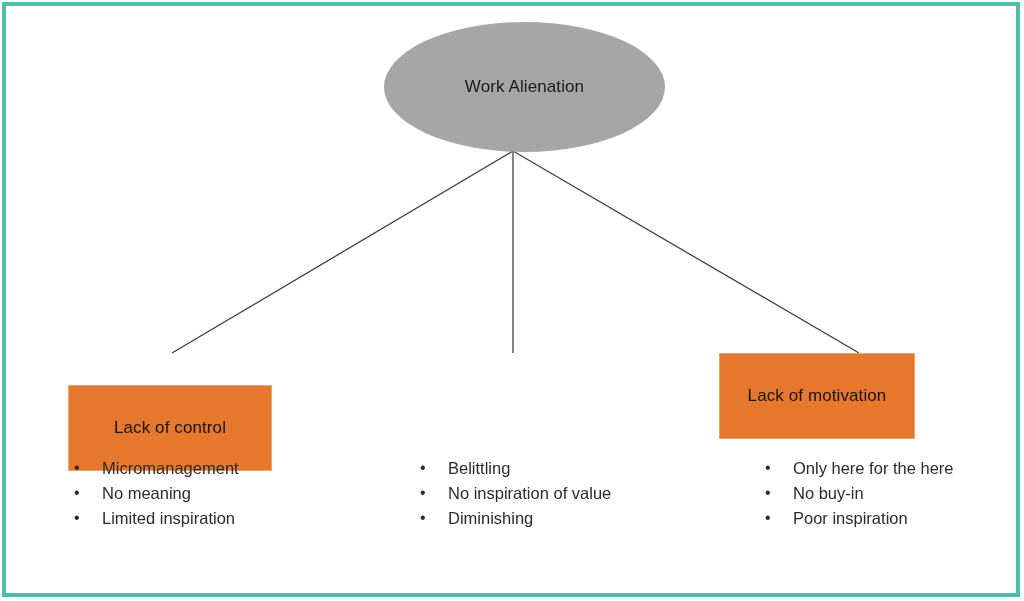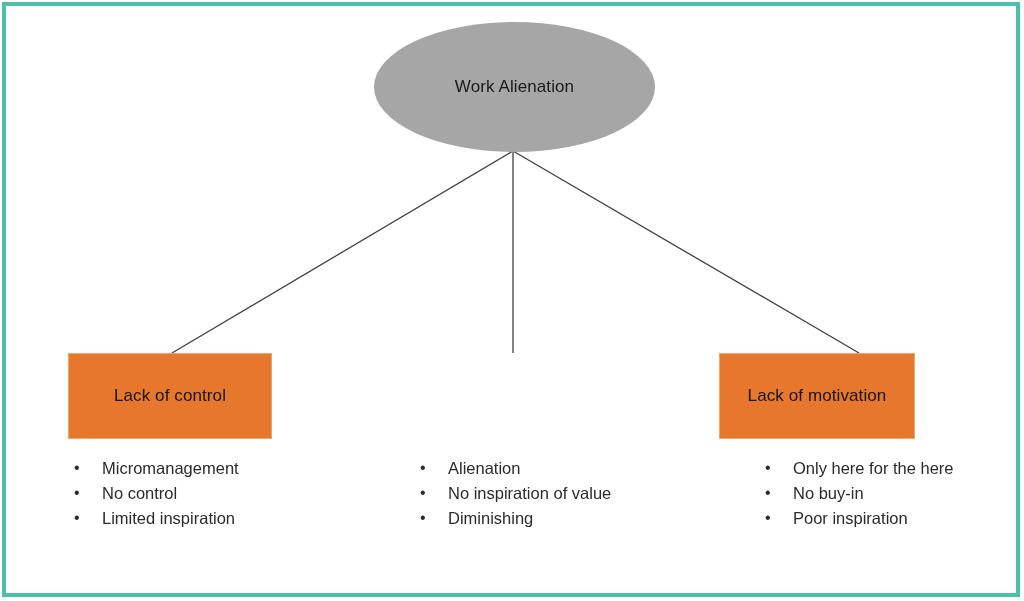--- a/index.html
+++ b/index.html
@@ -34,21 +34,21 @@
   #connectors {
     position: absolute;
     left: 0;
     top: 0;
     width: 1024px;
     height: 601px;
   }
   
   #root-node {
     position: absolute;
-    left: 374px;
+    left: 384px;
     top: 22px;
     width: 281px;
     height: 130px;
     border-radius: 50%;
     background: #a6a6a6;
     display: flex;
     align-items: center;
     justify-content: center;
   }
   #root-node .node-label {
@@ -68,21 +68,21 @@
     display: flex;
     align-items: center;
     justify-content: center;
   }
   .cat-box .box-label {
     font-size: 17px;
     color: #161616;
     text-align: center;
     letter-spacing: 0.1px;
   }
-  #cat-box-0 { left: 68px;  width: 204px; }
+  #cat-box-0 { left: 68px;  width: 204px; margin-top: 32px; }
   #cat-box-1 { left: 412px; width: 204px; }
   #cat-box-2 { left: 719px; width: 196px; }
 
   
   .bullet-list {
     position: absolute;
     top: 456px;
     margin: 0;
     padding: 0;
     list-style: none;
@@ -132,32 +132,32 @@
     <span class="box-label">Lack of motivation</span>
   </div>
 
   <ul class="bullet-list" id="bullets-0">
     <li class="bullet-item">
       <span class="bullet-dot">•</span>
       <span>Micromanagement</span>
     </li>
     <li class="bullet-item">
       <span class="bullet-dot">•</span>
-      <span>No control</span>
+      <span>No meaning</span>
     </li>
     <li class="bullet-item">
       <span class="bullet-dot">•</span>
       <span>Limited inspiration</span>
     </li>
   </ul>
 
   <ul class="bullet-list" id="bullets-1">
     <li class="bullet-item">
       <span class="bullet-dot">•</span>
-      <span>Alienation</span>
+      <span>Belittling</span>
     </li>
     <li class="bullet-item">
       <span class="bullet-dot">•</span>
       <span>No inspiration of value</span>
     </li>
     <li class="bullet-item">
       <span class="bullet-dot">•</span>
       <span>Diminishing</span>
     </li>
   </ul>

